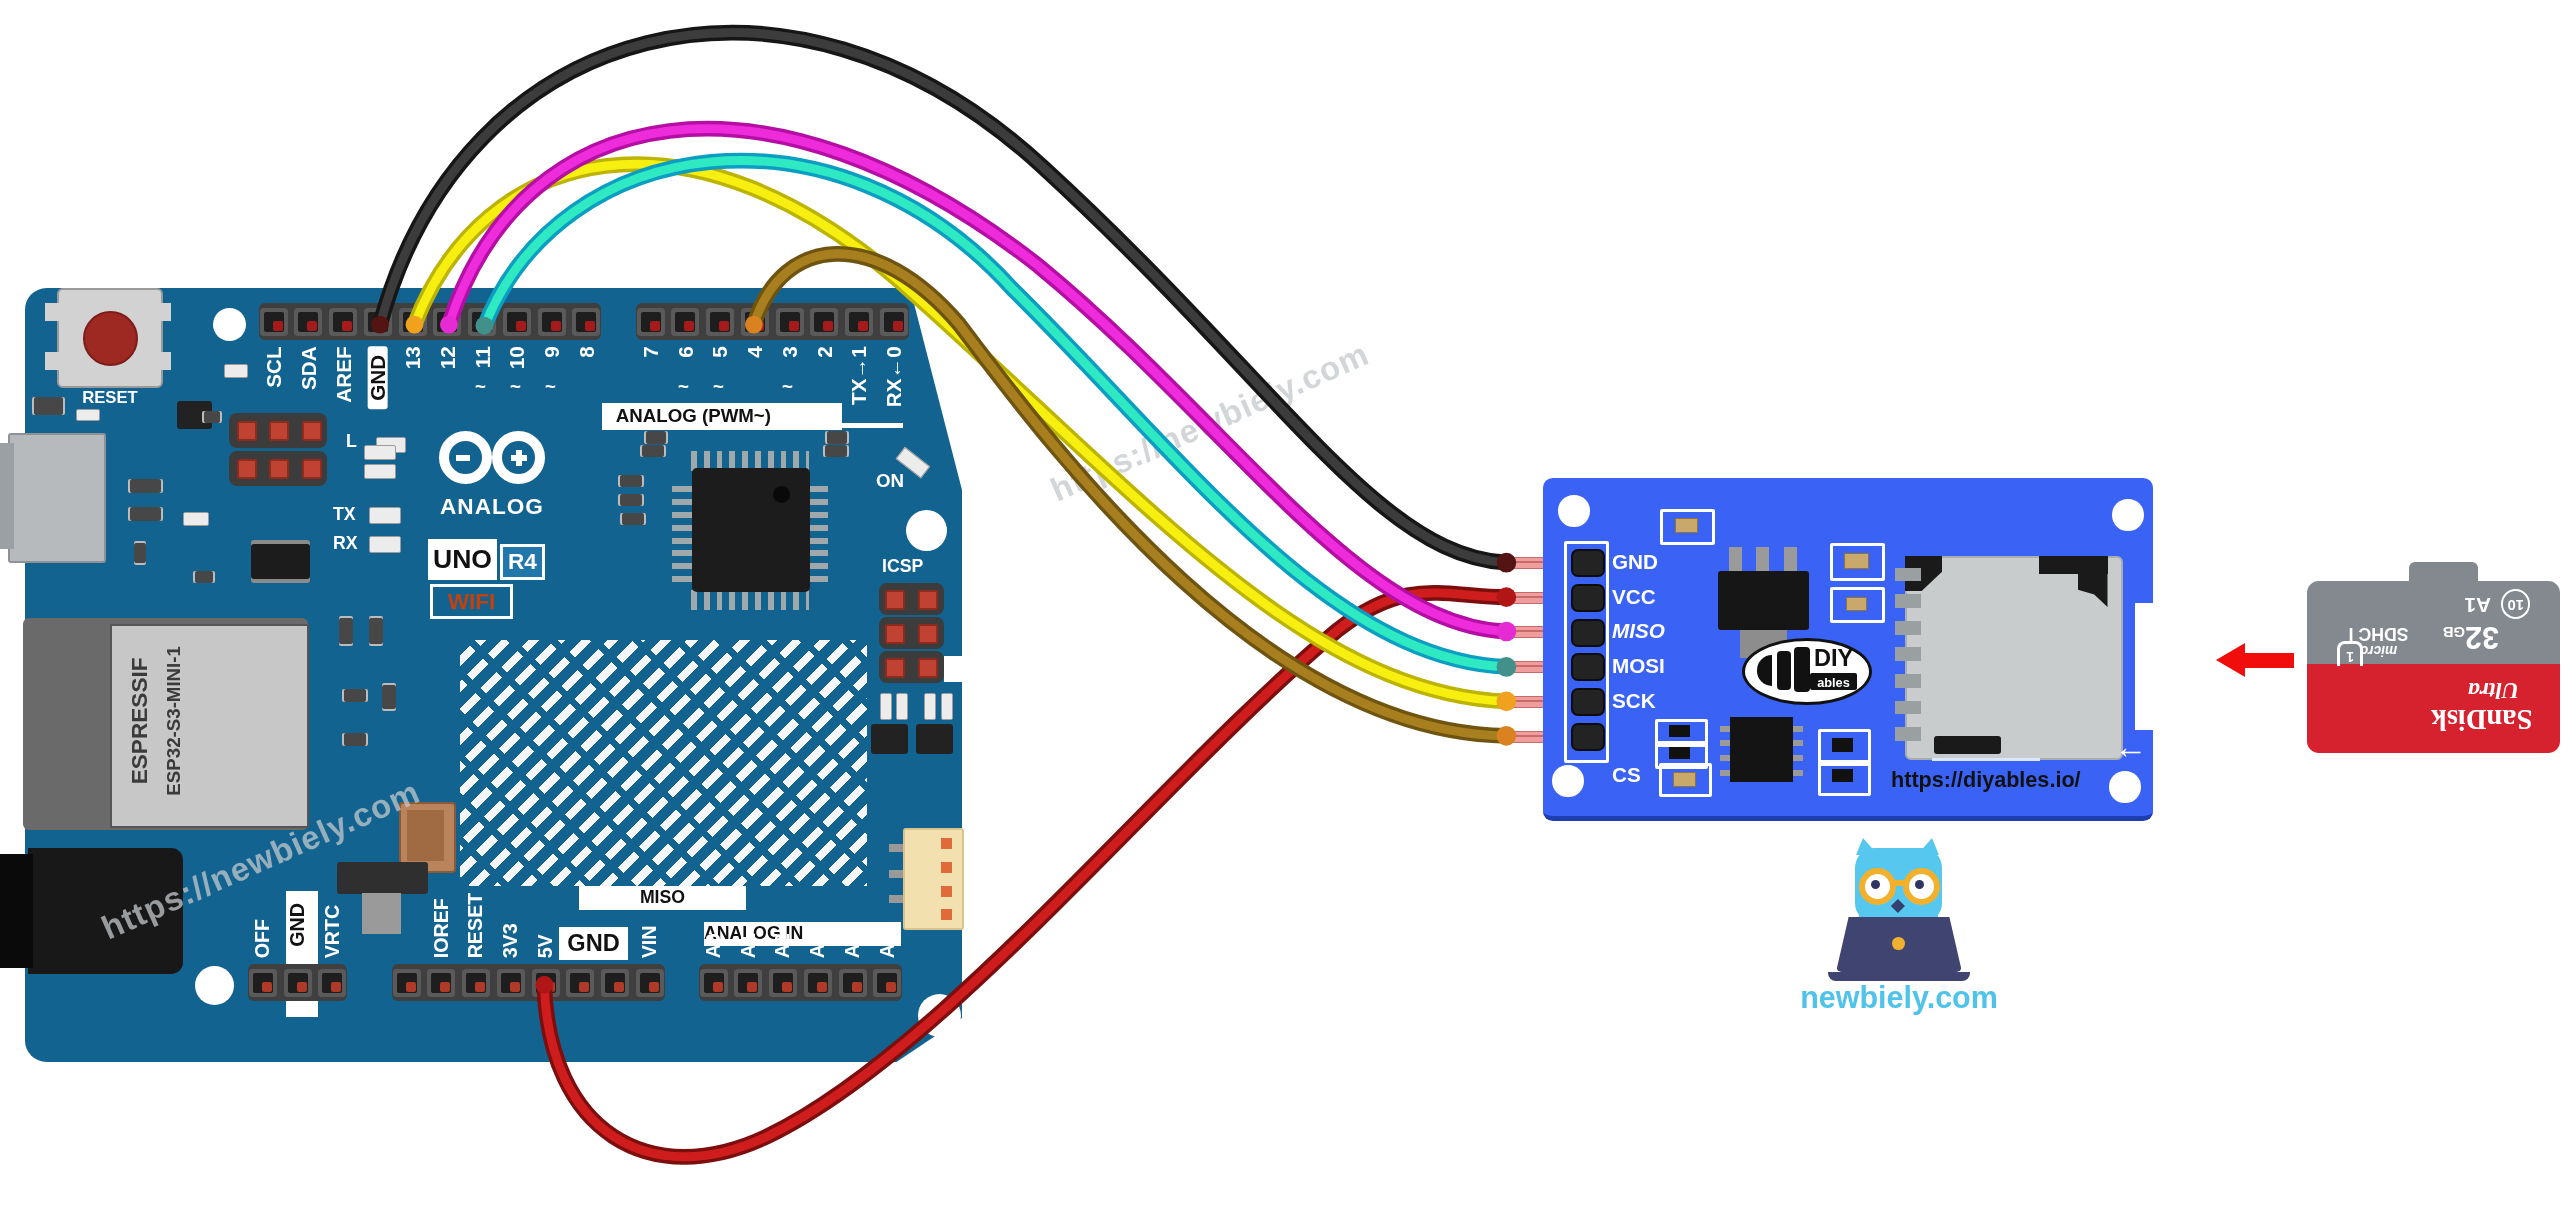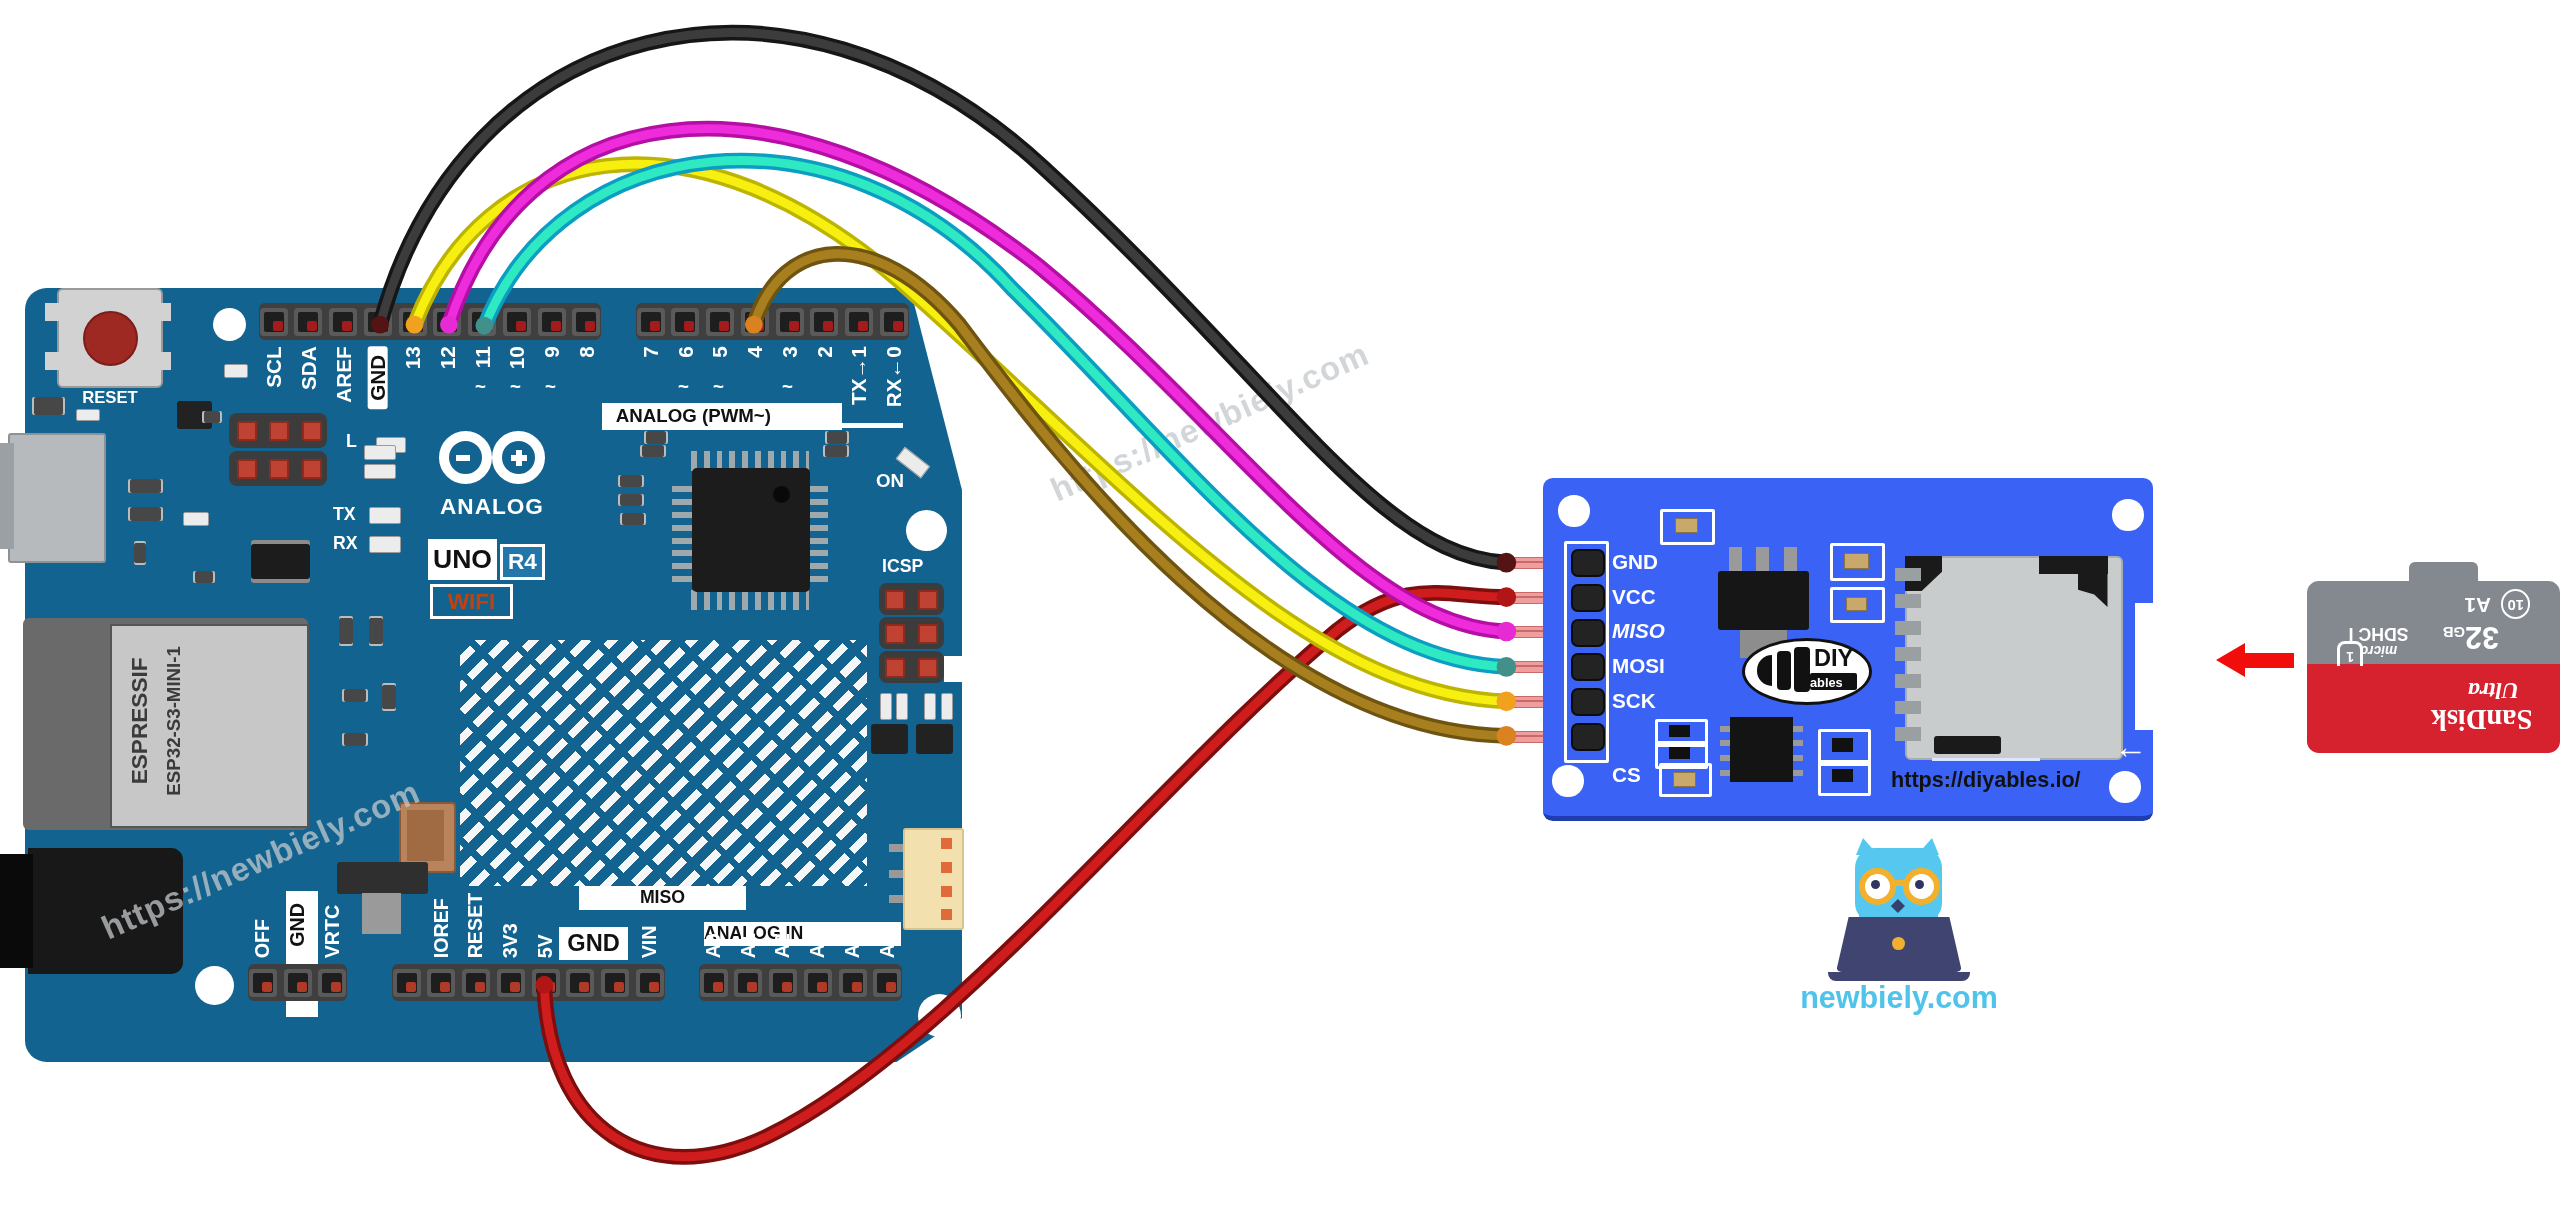--- a/index.html
+++ b/index.html
@@ -248,21 +248,21 @@
 
   <div class="abs" style="left:1730px;top:717px;width:63px;height:65px;background:#141414;z-index:12;"></div>
   <div class="abs" style="left:1720px;top:723px;width:9.8px;height:53px;background:repeating-linear-gradient(0deg,#9a9a9a 0 5.9px,transparent 5.9px 14.8px);z-index:11;"></div>
   <div class="abs" style="left:1793px;top:723px;width:9.8px;height:53px;background:repeating-linear-gradient(0deg,#9a9a9a 0 5.9px,transparent 5.9px 14.8px);z-index:11;"></div>
 
   <div class="abs" style="left:1742px;top:638px;width:124px;height:61px;background:#fff;border:3px solid #111;border-radius:50%;z-index:12;">
     <div class="abs" style="left:11.8px;top:13.8px;width:15.7px;height:31.5px;background:#111;border-radius:15.7px 0 0 15.7px;"></div>
     <div class="abs" style="left:31.5px;top:9.8px;width:14.8px;height:39px;background:#111;border-radius:3.9px;"></div>
     <div class="abs" style="left:49px;top:5.9px;width:15.7px;height:45px;background:#111;border-radius:3.9px;"></div>
     <span style="position:absolute;left:69px;top:3.9px;font-weight:900;font-size:23.6px;color:#111;">DIY</span>
-    <div class="abs" style="left:65px;top:31.5px;width:47px;height:17.7px;background:#111;border-radius:2px;text-align:left;">
+    <div class="abs" style="left:65px;top:31.5px;width:47px;height:17.7px;background:#111;border-radius:2px;text-align:center;">
       <span style="color:#fff;font-weight:bold;font-size:12.8px;line-height:17.7px;">ables</span>
     </div>
   </div>
 
   <div class="abs" style="left:1905px;top:556px;width:214px;height:200px;background:#c9cccd;border:2px solid #a9adb0;border-radius:5.9px;z-index:11;"></div>
   <div class="abs" style="left:1905px;top:556px;width:37px;height:35px;background:#1a1a1a;clip-path:polygon(0 0,100% 0,100% 45%,45% 100%,0 100%);z-index:12;"></div>
   <div class="abs" style="left:2039px;top:556px;width:69px;height:17.7px;background:#1a1a1a;z-index:12;"></div>
   <div class="abs" style="left:2078px;top:574px;width:29.5px;height:33px;background:#1a1a1a;clip-path:polygon(0 0,100% 0,100% 100%,55% 62%,0 48%);z-index:12;"></div>
   <div class="abs" style="left:1895px;top:568px;width:25.6px;height:173px;background:repeating-linear-gradient(0deg,#9aa0a2 0 13.8px,transparent 13.8px 26.6px);z-index:12;"></div>
   <div class="abs" style="left:1934px;top:736px;width:67px;height:17.7px;background:#1a1a1a;border-radius:3px;z-index:12;"></div>

